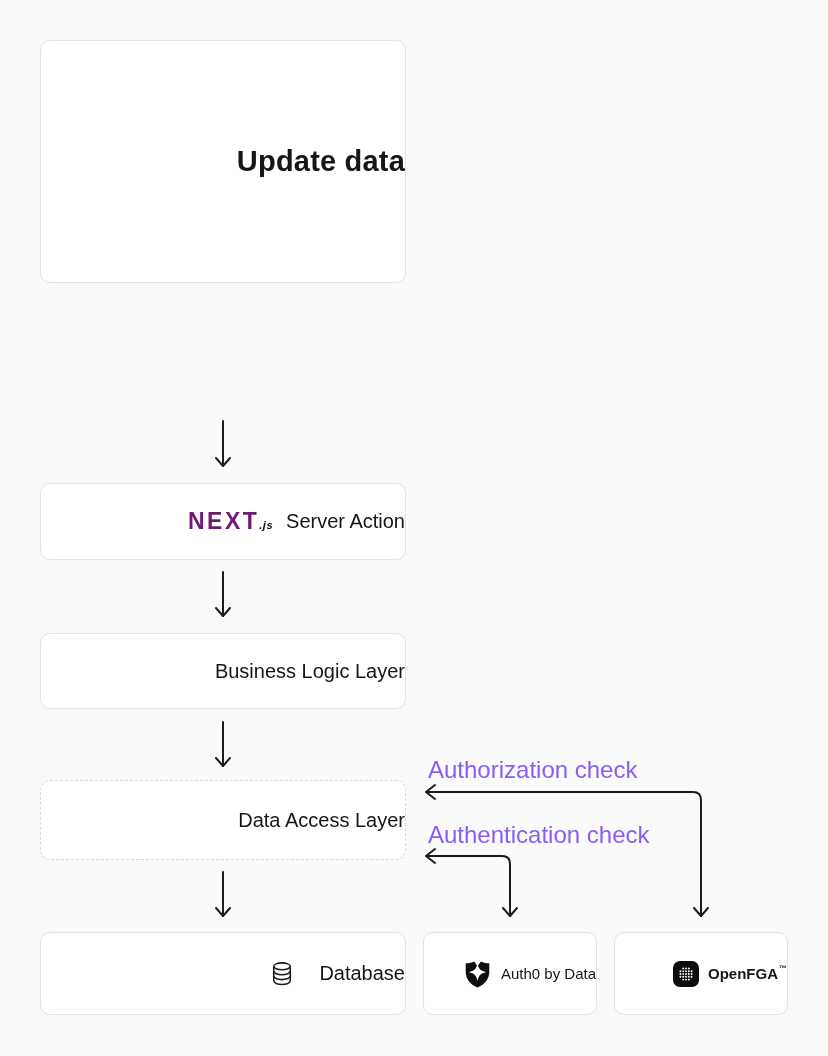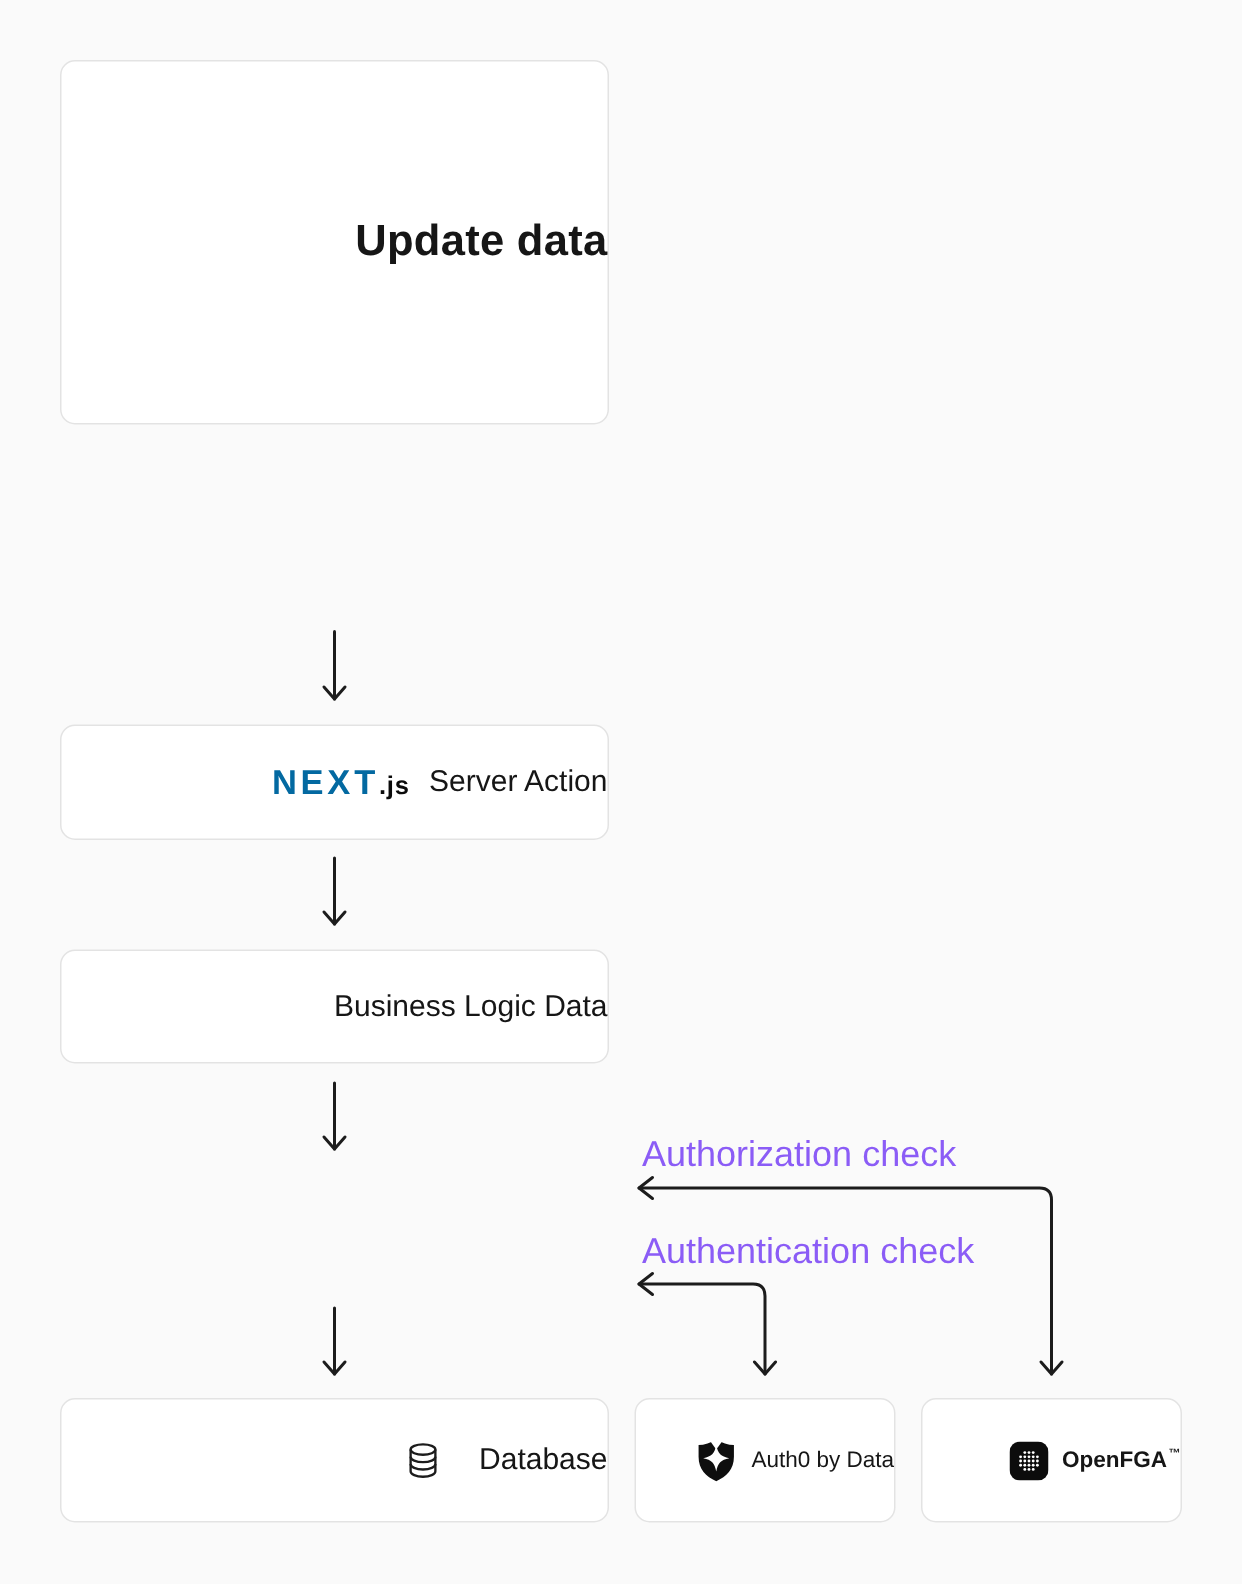--- a/index.html
+++ b/index.html
@@ -40,27 +40,28 @@
   .node-dal      { left: 40px; top: 780px; width: 366px; height: 80px; }
   .node-db       { left: 40px; top: 932px; width: 366px; height: 83px; gap: 26px; }
   .node-auth0    { left: 423px; top: 932px; width: 174px; height: 83px; gap: 9px; font-size: 15px; }
   .node-openfga  { left: 614px; top: 932px; width: 174px; height: 83px; gap: 9px; font-size: 15px; font-weight: 700; padding-left: 24px; }
 
   .next-logo { display: inline-flex; align-items: baseline; }
   .next-word {
     font-weight: 700;
     font-size: 23px;
     letter-spacing: 2.5px;
-    color: #0369a1;
+    color: #701a75;
   }
   .next-js {
     font-weight: 700;
-    font-size: 17px;
+    font-size: 11px;
     letter-spacing: 0.5px;
     color: #0a0a0a;
+    font-style: italic;
   }
   .tm {
     font-size: 8px;
     font-weight: 700;
     vertical-align: top;
     line-height: 1;
     margin-left: 1px;
   }
   .annotation {
     position: absolute;
@@ -90,23 +91,26 @@
 
   <div class="node node-server">
     <span class="next-logo">
       <span class="next-word">NEXT</span>
       <span class="next-js">.js</span>
     </span>
     <span>Server Action</span>
   </div>
 
   <div class="node node-bll">
-    <span>Business Logic Data</span>
+    <span>Business Logic Layer</span>
   </div>
 
+  <div class="node dashed node-dal">
+    <span>Data Access Layer</span>
+  </div>
 
   <div class="node node-db">
     <span class="icon-wrap">
       <svg width="22" height="25" viewBox="0 0 24 26" fill="none">
         <ellipse cx="12" cy="5.2" rx="9" ry="3.8" stroke="#1c1c1c" stroke-width="1.7"></ellipse>
         <path d="M3 5.2 V21 C3 23.2 7 25 12 25 C17 25 21 23.2 21 21 V5.2" stroke="#1c1c1c" stroke-width="1.7"></path>
         <path d="M3 10.4 C3 12.6 7 14.4 12 14.4 C17 14.4 21 12.6 21 10.4" stroke="#1c1c1c" stroke-width="1.7"></path>
         <path d="M3 15.7 C3 17.9 7 19.7 12 19.7 C17 19.7 21 17.9 21 15.7" stroke="#1c1c1c" stroke-width="1.7"></path>
       </svg>
     </span>

